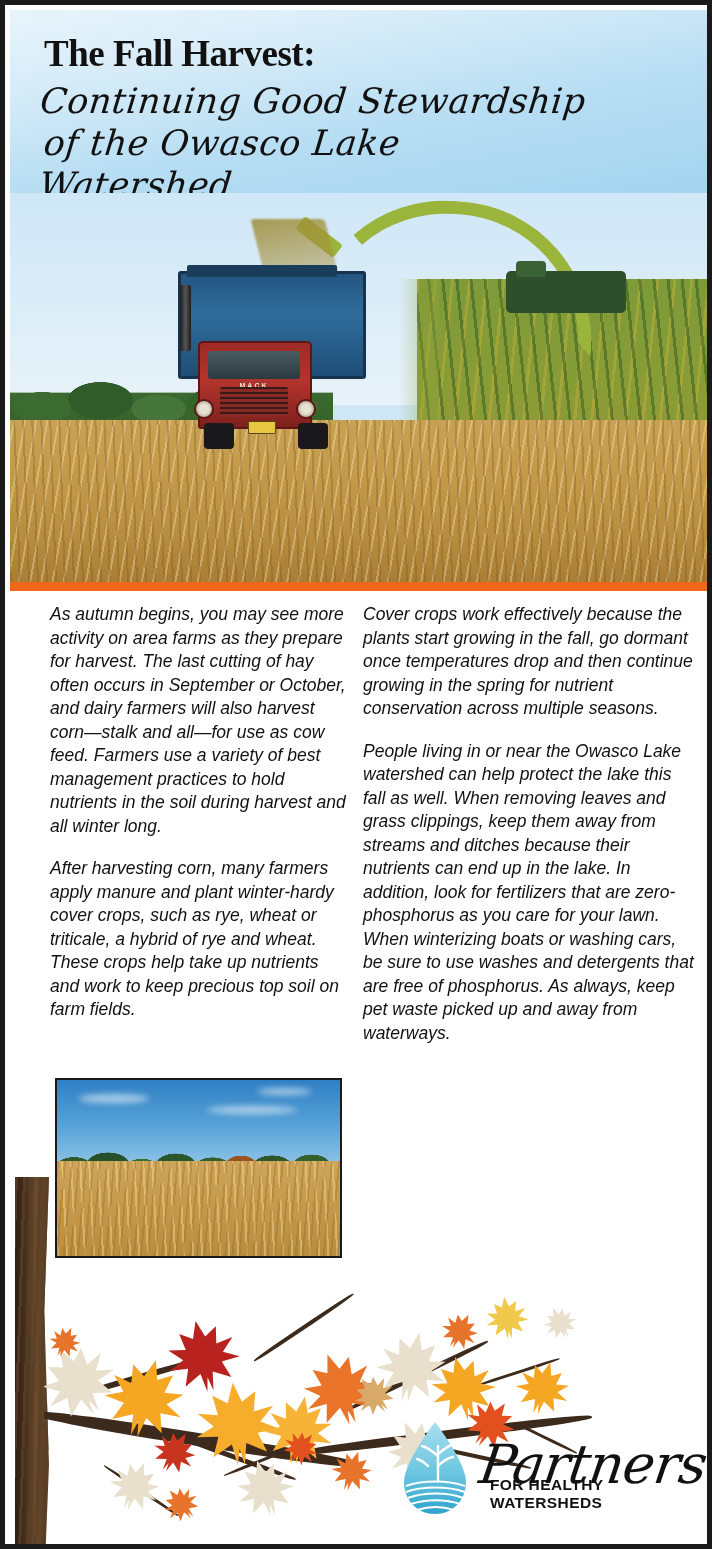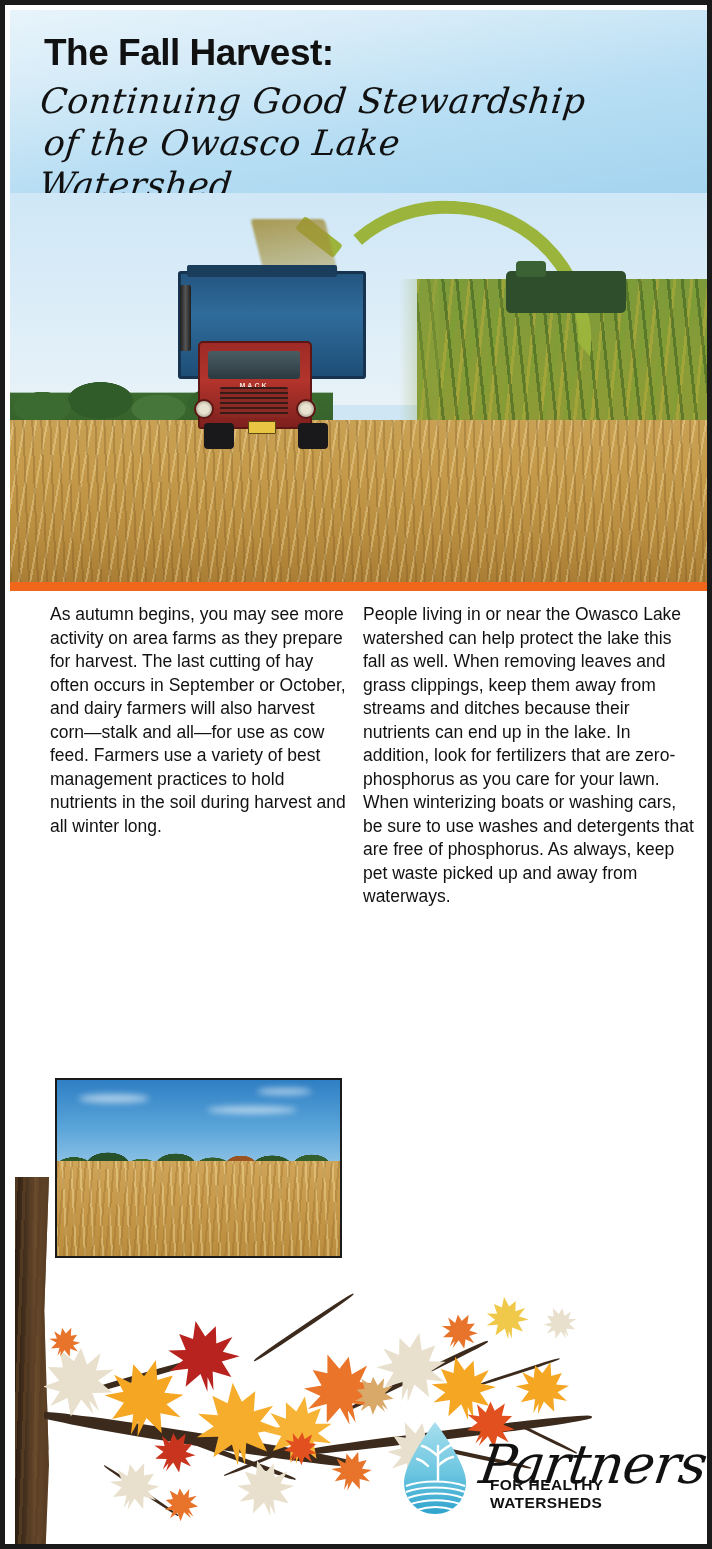--- a/index.html
+++ b/index.html
@@ -18,21 +18,21 @@
   .header{
     position:absolute;left:5px;top:5px;
     width:702px;height:190px;
     background:linear-gradient(170deg,#e8f4fb 0%,#d7ecf8 25%,#b6ddf3 60%,#a3d3ef 100%);
     overflow:hidden;
   }
   .title-main{
     position:absolute;left:34px;top:22px;
     font-size:37px;font-weight:bold;color:#111;
     letter-spacing:-0.5px;
-    font-family:Liberation Sans, sans-serif;
+    font-family:Liberation Serif, serif;
     white-space:nowrap;
   }
   .title-script{
     position:absolute;left:26px;top:70px;
     width:560px;
     font-family:"DejaVu Serif",serif;
     font-style:italic;
     font-size:35px;
     line-height:42px;
     color:#111;
@@ -180,21 +180,21 @@
   .body{
     position:absolute;left:5px;top:586px;width:702px;height:958px;
   }
   .col{
     position:absolute;top:12px;
     font-size:17.5px;line-height:23.5px;color:#111;
     font-family:"Liberation Sans",sans-serif;
   }
   .col-left{left:40px;width:300px;}
   .col-right{left:353px;width:335px;}
-  .col p{margin:0 0 19px 0;}
+  .col p{margin:0 0 19px 0;font-style:italic;}
 
   
   .inset{
     position:absolute;left:45px;top:487px;width:283px;height:176px;
     border:2px solid #1a1a1a;overflow:hidden;background:#bfe0f2;
   }
   .in-sky{position:absolute;left:0;top:0;width:100%;height:48%;
     background:linear-gradient(180deg,#2f7fc4 0%,#58a3d8 55%,#8cc2e6 100%);}
   .in-cloud{position:absolute;background:rgba(255,255,255,.55);border-radius:50%;filter:blur(3px);}
   .in-trees{
@@ -308,23 +308,25 @@
   </div>
 
   <div class="divider"></div>
 
   <div class="body">
 
     <div class="trunk"></div>
 
     <div class="col col-left">
       <p>As autumn begins, you may see more activity on area farms as they prepare for harvest. The last cutting of hay often occurs in September or October, and dairy farmers will also harvest corn—stalk and all—for use as cow feed. Farmers use a variety of best management practices to hold nutrients in the soil during harvest and all winter long.</p>
+      <p>After harvesting corn, many farmers apply manure and plant winter-hardy cover crops, such as rye, wheat or triticale, a hybrid of rye and wheat. These crops help take up nutrients and work to keep precious top soil on farm fields.</p>
     </div>
 
     <div class="col col-right">
+      <p>Cover crops work effectively because the plants start growing in the fall, go dormant once temperatures drop and then continue growing in the spring for nutrient conservation across multiple seasons.</p>
       <p>People living in or near the Owasco Lake watershed can help protect the lake this fall as well. When removing leaves and grass clippings, keep them away from streams and ditches because their nutrients can end up in the lake. In addition, look for fertilizers that are zero-phosphorus as you care for your lawn. When winterizing boats or washing cars, be sure to use washes and detergents that are free of phosphorus. As always, keep pet waste picked up and away from waterways.</p>
     </div>
 
     <div class="inset">
       <div class="in-sky"></div>
       <div class="in-cloud" style="left:22px;top:14px;width:70px;height:9px;"></div>
       <div class="in-cloud" style="left:150px;top:26px;width:90px;height:8px;"></div>
       <div class="in-cloud" style="left:200px;top:8px;width:55px;height:7px;"></div>
       <div class="in-trees"></div>
       <div class="in-field"></div>

